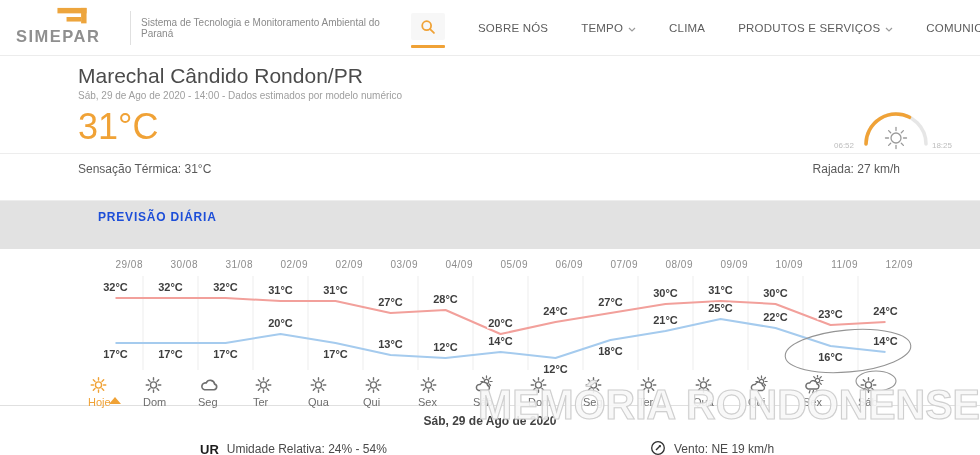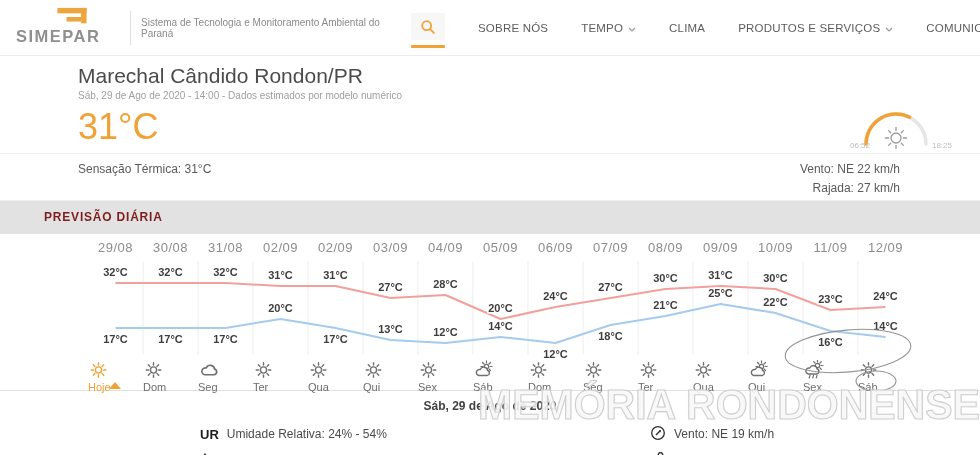--- a/index.html
+++ b/index.html
@@ -19,35 +19,35 @@
   .search-under { width:34px; height:3px; background:#f0a236; margin-top:5px; border-radius:1px; }
   .nav-item { display:flex; align-items:center; gap:5px; font-size:11.5px; color:#5c5c5c; letter-spacing:.2px; cursor:pointer; text-decoration:none; white-space:nowrap; }
 
   
   .current { position:relative; height:90px; border-bottom:1px solid #ededed; }
   .city { font-size:21px; font-weight:400; color:#4b4b4b; margin:8px 0 2px 78px; line-height:24px; }
   .dtnote { font-size:10px; color:#9e9e9e; margin-left:78px; line-height:12px; }
   .bigtemp { font-size:36px; color:#f0a236; margin:6px 0 0 78px; line-height:38px; }
   .sunw { position:absolute; right:22px; top:36px; width:124px; height:52px; }
   .suntime { position:absolute; bottom:2px; font-size:8px; color:#bdbdbd; }
-  .suntime.rise { left:16px; }
+  .suntime.rise { left:0; }
   .suntime.set { right:6px; }
 
   
   .details { position:relative; height:47px; border-bottom:1px solid #ededed; font-size:12px; color:#5a5a5a; }
   .det-left { position:absolute; left:78px; top:6px; line-height:19px; }
   .det-right { position:absolute; right:80px; top:6px; line-height:19px; text-align:right; }
 
   
-  .secbar { height:33px; background:#e2e2e2; line-height:33px; padding-left:44px; font-size:12px; font-weight:bold; color:#7f1d1d; letter-spacing:.8px; }
+  .secbar { height:48px; background:#e2e2e2; line-height:33px; padding-left:98px; font-size:12px; font-weight:bold; color:#1d4ed8; letter-spacing:.8px; }
 
   
   .chart { position:relative; height:157px; border-bottom:1px solid #e0e0e0; padding-left:88px; }
   .dates-row { display:flex; height:24px; align-items:flex-end; padding-bottom:3px; }
-  .date-cell { width:55px; text-align:center; font-size:13px; color:#8c8c8c; letter-spacing:.5px; }
+  .date-cell { width:55px; text-align:right; font-size:10px; color:#8c8c8c; letter-spacing:.5px; }
   #plot-svg { display:block; }
   .icons-row { display:flex; padding-top:2px; }
   .day-cell { width:55px; display:flex; flex-direction:column; align-items:flex-start; gap:1px; cursor:pointer; }
   .day-icon { height:20px; display:flex; align-items:center; justify-content:center; }
   .day-label { font-size:11px; color:#6d6d6d; }
   .day-cell.selected .day-label { color:#f0a236; }
   .sel-tri { position:absolute; left:109px; bottom:1px; width:0; height:0;
              border-left:6px solid transparent; border-right:6px solid transparent; border-bottom:7px solid #f0a236; }
 
   
@@ -139,21 +139,20 @@
       <span class="suntime rise">06:52</span>
       <span class="suntime set">18:25</span>
     </div>
   </div>
 
   <div class="details">
     <div class="det-left">
       <div><span>Sensação Térmica:</span> <span>31°C</span></div>
     </div>
     <div class="det-right">
-      <div><span>Vento:</span> <span>NE 22 km/h</span></div>
       <div><span>Rajada:</span> <span>27 km/h</span></div>
     </div>
   </div>
 
   <div class="secbar">
     <span>PREVISÃO DIÁRIA</span>
   </div>
 
   <div class="chart">
     <div class="dates-row" id="dates-row">

